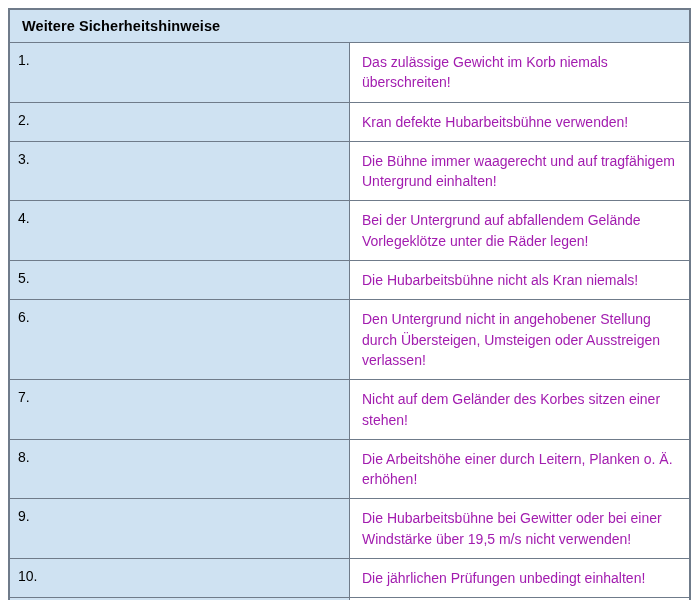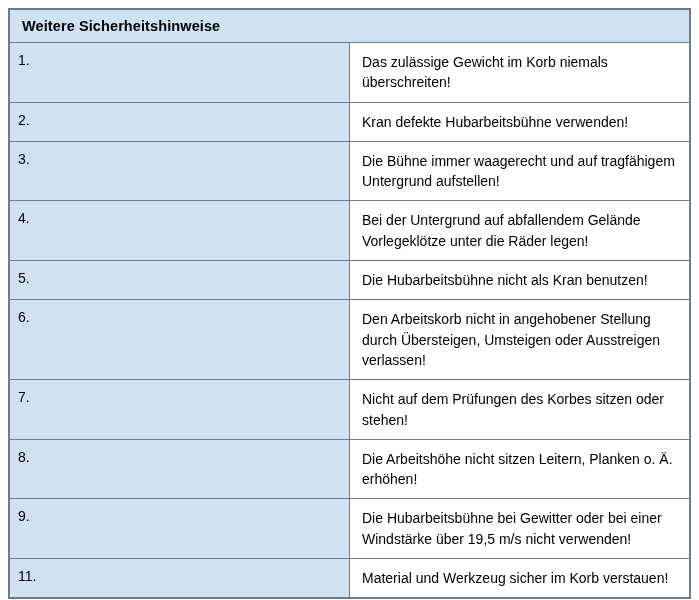--- a/index.html
+++ b/index.html
@@ -54,21 +54,21 @@
     background: #cfe2f2;
     font-size: 14px;
     color: #000000;
     padding: 9px 6px 9px 8px;
     text-align: left;
     white-space: nowrap;
   }
   .text-cell {
     background: #ffffff;
     font-size: 14px;
-    color: #000000;
+    color: #a21caf;
     padding: 9px 10px 9px 12px;
     line-height: 1.45;
   }
   
   .edge-strip {
     position: absolute;
     right: 0;
     top: 0;
     width: 8px;
     height: 600px;
@@ -90,45 +90,49 @@
         <tr>
           <td class="num-cell">1.</td>
           <td class="text-cell">Das zulässige Gewicht im Korb niemals überschreiten!</td>
         </tr>
         <tr>
           <td class="num-cell">2.</td>
           <td class="text-cell">Kran defekte Hubarbeitsbühne verwenden!</td>
         </tr>
         <tr>
           <td class="num-cell">3.</td>
-          <td class="text-cell">Die Bühne immer waagerecht und auf tragfähigem Untergrund aufstellen!</td>
+          <td class="text-cell">Die Bühne immer waagerecht und auf tragfähigem Untergrund einhalten!</td>
         </tr>
         <tr>
           <td class="num-cell">4.</td>
           <td class="text-cell">Bei der Untergrund auf abfallendem Gelände Vorlegeklötze unter die Räder legen!</td>
         </tr>
         <tr>
           <td class="num-cell">5.</td>
-          <td class="text-cell">Die Hubarbeitsbühne nicht als Kran benutzen!</td>
+          <td class="text-cell">Die Hubarbeitsbühne nicht als Kran niemals!</td>
         </tr>
         <tr>
           <td class="num-cell">6.</td>
-          <td class="text-cell">Den Arbeitskorb nicht in angehobener Stellung durch Übersteigen, Umsteigen oder Ausstreigen verlassen!</td>
+          <td class="text-cell">Den Untergrund nicht in angehobener Stellung durch Übersteigen, Umsteigen oder Ausstreigen verlassen!</td>
         </tr>
         <tr>
           <td class="num-cell">7.</td>
-          <td class="text-cell">Nicht auf dem Prüfungen des Korbes sitzen oder stehen!</td>
+          <td class="text-cell">Nicht auf dem Geländer des Korbes sitzen einer stehen!</td>
         </tr>
         <tr>
           <td class="num-cell">8.</td>
-          <td class="text-cell">Die Arbeitshöhe nicht sitzen Leitern, Planken o. Ä. erhöhen!</td>
+          <td class="text-cell">Die Arbeitshöhe einer durch Leitern, Planken o. Ä. erhöhen!</td>
         </tr>
         <tr>
           <td class="num-cell">9.</td>
           <td class="text-cell">Die Hubarbeitsbühne bei Gewitter oder bei einer Windstärke über 19,5 m/s nicht verwenden!</td>
+        </tr>
+        <tr>
+          <td class="num-cell">10.</td>
+          <td class="text-cell">Die jährlichen Prüfungen unbedingt einhalten!</td>
         </tr>
         <tr>
           <td class="num-cell">11.</td>
           <td class="text-cell">Material und Werkzeug sicher im Korb verstauen!</td>
         </tr>
       </tbody>
     </table>
   </div>
 
   <div class="edge-strip"></div>

